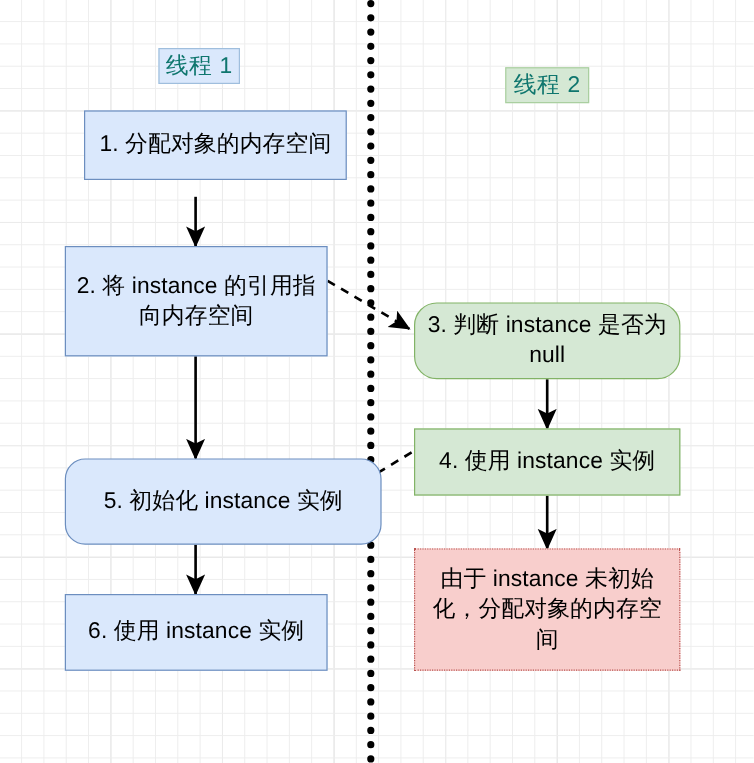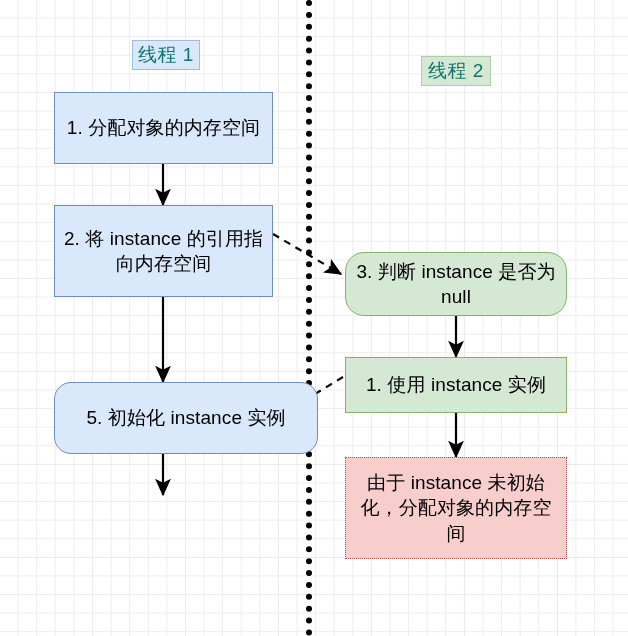--- a/index.html
+++ b/index.html
@@ -138,26 +138,27 @@
 
     <g>
       <line x1="456" y1="413" x2="456" y2="457" stroke="#000000" stroke-width="2.2" marker-end="url(#arrowhead)"></line>
     </g>
   </svg>
 
   <div class="lane-title lane-title-blue" style="left:132px; top:40px; width:68px; height:30px;">线程 1</div>
 
   <div class="lane-title lane-title-green" style="left:421px; top:40px; width:70px; height:30px;margin-top:16px;">线程 2</div>
 
-  <div class="node node-blue" style="left:54px; top:92px; width:219px; height:72px;">1. 分配对象的内存空间</div>
+  <div class="node node-blue" style="left:70px; top:92px; width:219px; height:58px;">1. 分配对象的内存空间</div>
 
   <div class="node node-blue" style="left:54px; top:205px; width:219px; height:92px;">2. 将 instance 的引用指向内存空间</div>
 
   <div class="node node-green" style="left:345px; top:252px; width:222px; height:64px;border-radius:19px;">3. 判断 instance 是否为 null</div>
 
-  <div class="node node-green" style="left:345px; top:357px; width:222px; height:56px;">1. 使用 instance 实例</div>
+  <div class="node node-green" style="left:345px; top:357px; width:222px; height:56px;">4. 使用 instance 实例</div>
 
   <div class="node node-blue" style="left:54px; top:382px; width:264px; height:72px;border-radius:17px;">5. 初始化 instance 实例</div>
 
+  <div class="node node-blue" style="left:54px; top:495px; width:219px; height:64px;">6. 使用 instance 实例</div>
 
   <div class="node node-red" style="left:345px; top:457px; width:222px; height:102px;">由于 instance 未初始化，分配对象的内存空间</div>
 
 </div>
 
 </body></html>

